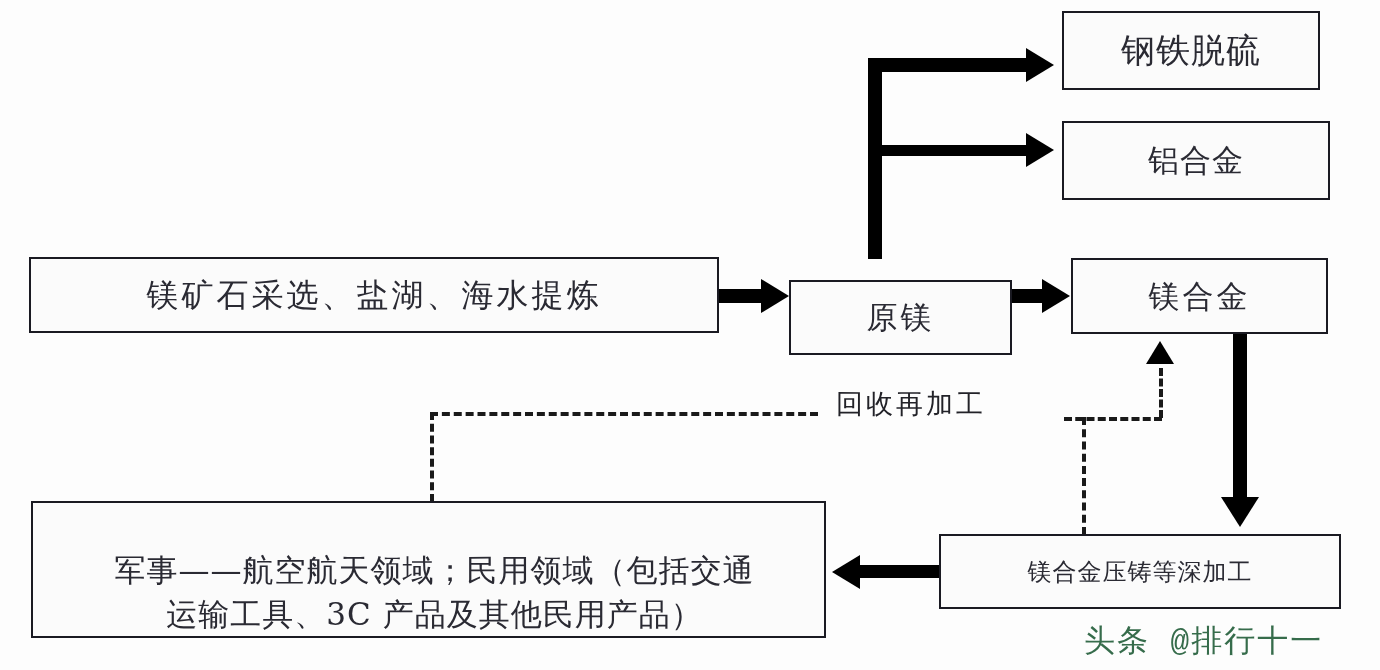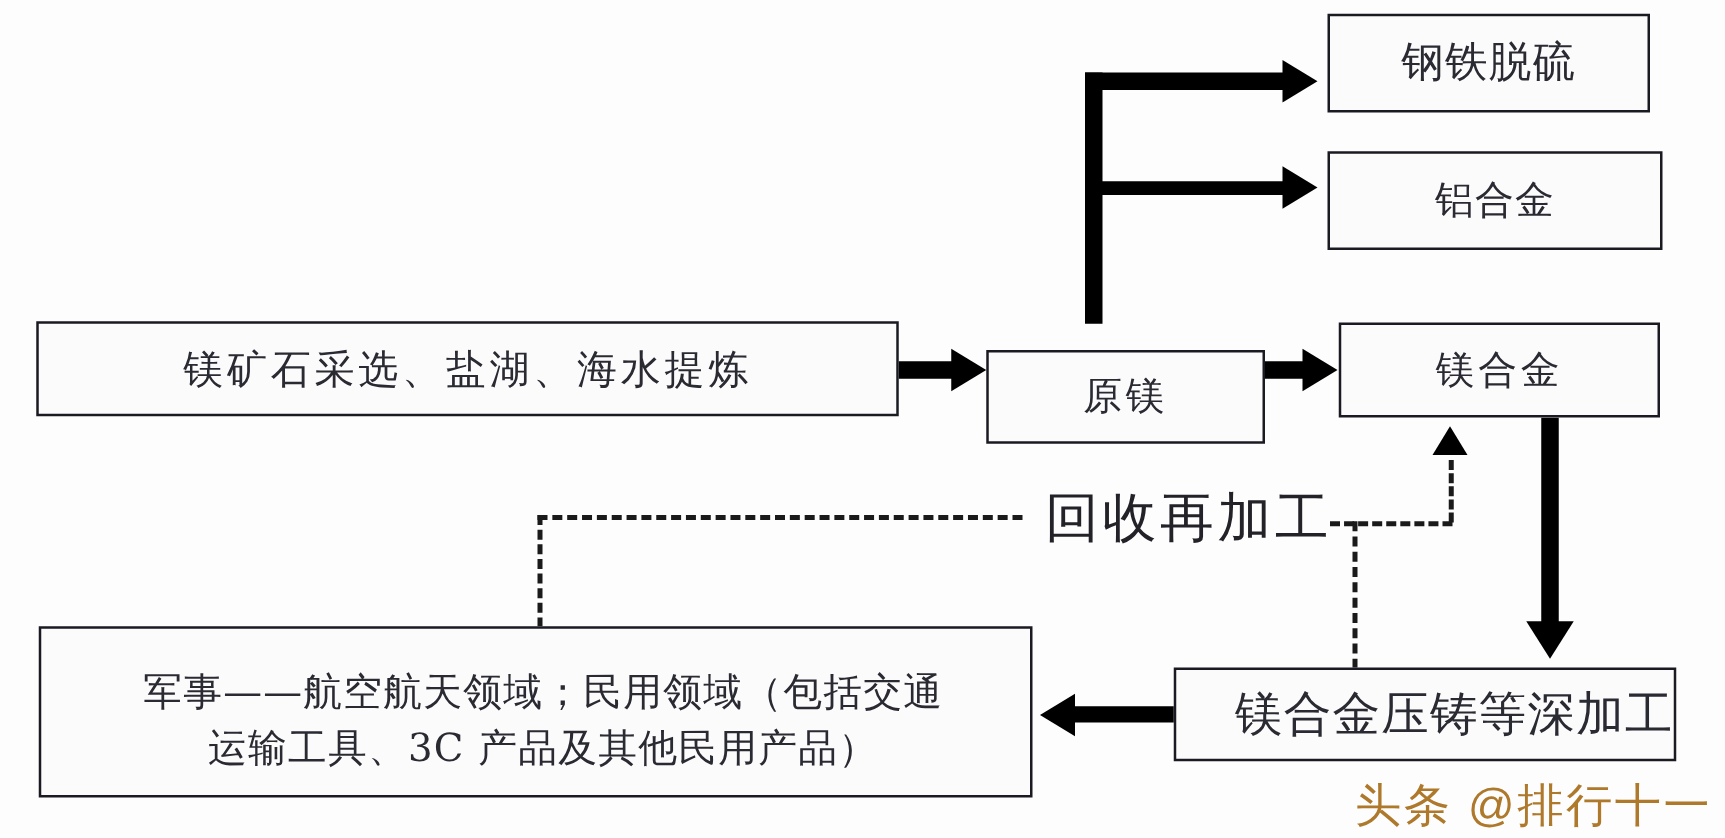--- a/index.html
+++ b/index.html
@@ -55,29 +55,28 @@
     margin-top: 21px;
   }
   #node-magnesium-alloy {
     left: 1071px; top: 258px; width: 257px; height: 76px;
     font-size: 31px;
     letter-spacing: 3px;
     align-items: center;
   }
   #node-deep-processing {
     left: 939px; top: 534px; width: 402px; height: 75px;
-    font-size: 38px;
+    font-size: 24px;
     letter-spacing: 1px;
-    justify-content: flex-end;
   }
   #node-applications {
     left: 31px; top: 501px; width: 795px; height: 137px;
     font-size: 31px;
     justify-content: center;
-    align-items: center;
+    align-items: flex-end;
     padding-top: 14px;
     padding-left: 12px;
   }
   #node-applications .node-text {
     line-height: 1.42;
     letter-spacing: 1px;
   }
 
   
   .seg {
@@ -116,35 +115,35 @@
   }
   .dash-v {
     position: absolute;
     width: 0;
     border-left: 4px dashed #1a1a1a;
   }
   #recycle-label {
     position: absolute;
     left: 836px;
     top: 386px;
-    font-size: 43px;
+    font-size: 27px;
     color: #222228;
     letter-spacing: 3px;
     font-family: "DejaVu Serif", "Liberation Serif", serif;
     white-space: nowrap;
   }
   #watermark {
     position: absolute;
     left: 1084px;
     top: 620px;
-    font-size: 37px;
-    color: #a16207;
+    font-size: 31px;
+    color: #14532d;
     opacity: 0.85;
     letter-spacing: 2px;
-    font-family: Liberation Sans, sans-serif;
+    font-family: Liberation Mono, monospace;
     white-space: nowrap;
   }
 </style>
 </head>
 <body>
 
 <div id="diagram-canvas">
 
   <div class="seg" style="left:656px; top:289px; width:110px; height:14px;"></div>
   <div class="arrow-head arrow-right" style="left:761px; top:279px;"></div>

